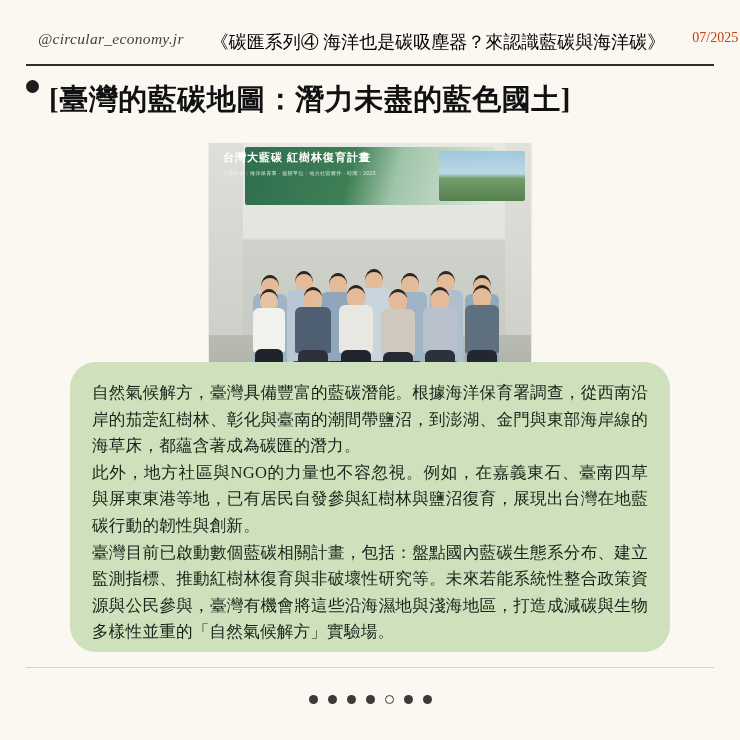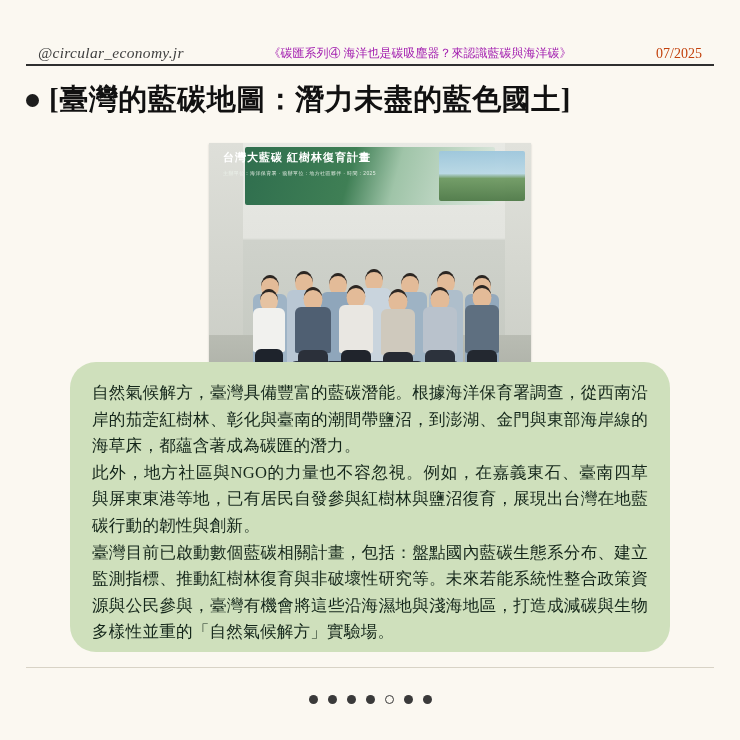--- a/index.html
+++ b/index.html
@@ -22,37 +22,37 @@
   }
 
   
   .header {
     position: absolute;
     top: 30px;
     left: 38px;
     right: 38px;
     height: 32px;
     display: flex;
-    align-items: flex-end;
+    align-items: flex-start;
     justify-content: space-between;
     color: #4a4a4a;
     gap: 21px;
   }
   .handle {
     font-family: "Liberation Serif", serif;
     font-style: italic;
     font-size: 15.5px;
     letter-spacing: 0.3px;
     color: #3f3f3f;
     white-space: nowrap;
   }
   .header-title {
     font-family: "Liberation Serif", serif;
-    font-size: 12px;
-    color: #a21caf;
+    font-size: 18px;
+    color: #000000;
     white-space: nowrap;
     flex: 1;
     text-align: center;
     padding: 0 6px;
   }
   .header-date {
     font-family: "Liberation Serif", serif;
     font-size: 14px;
     color: #c2410c;
     white-space: nowrap;
@@ -66,21 +66,20 @@
     background: #2f2f2f;
   }
 
   
   .heading-row {
     position: absolute;
     top: 80px;
     left: 26px;
     right: 26px;
     display: flex;
-    align-items: center;
   }
   .bullet-dot {
     width: 13px;
     height: 13px;
     border-radius: 50%;
     background: #1d1d1d;
     margin-right: 10px;
     flex: 0 0 auto;
   }
   .heading-text {

